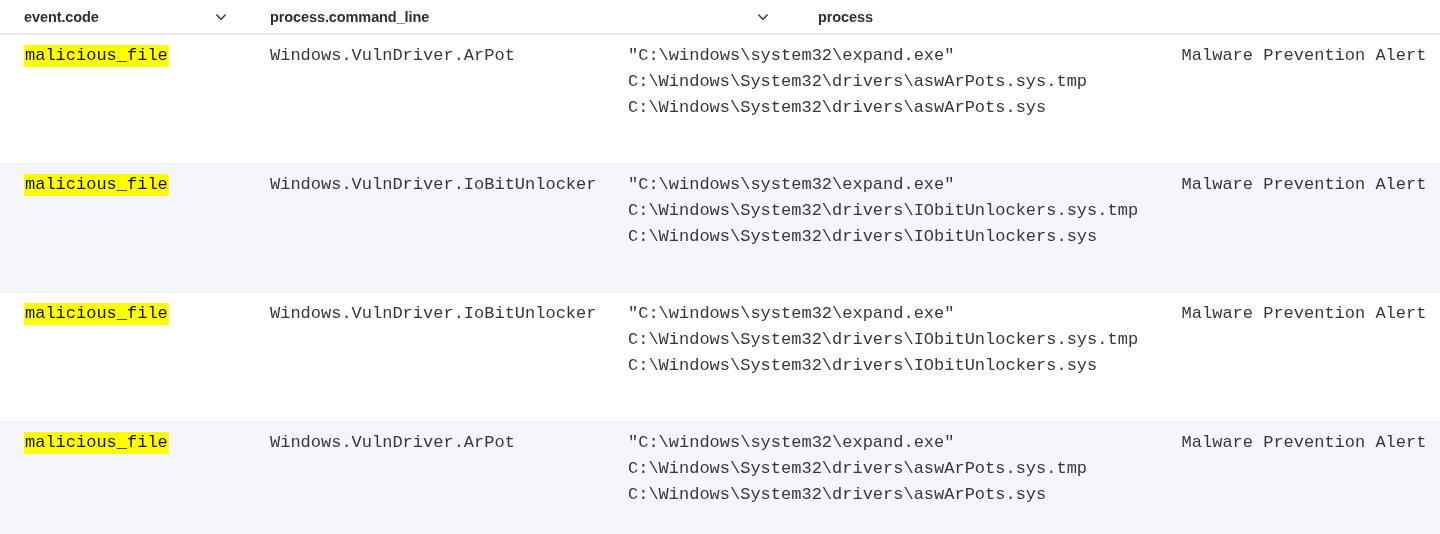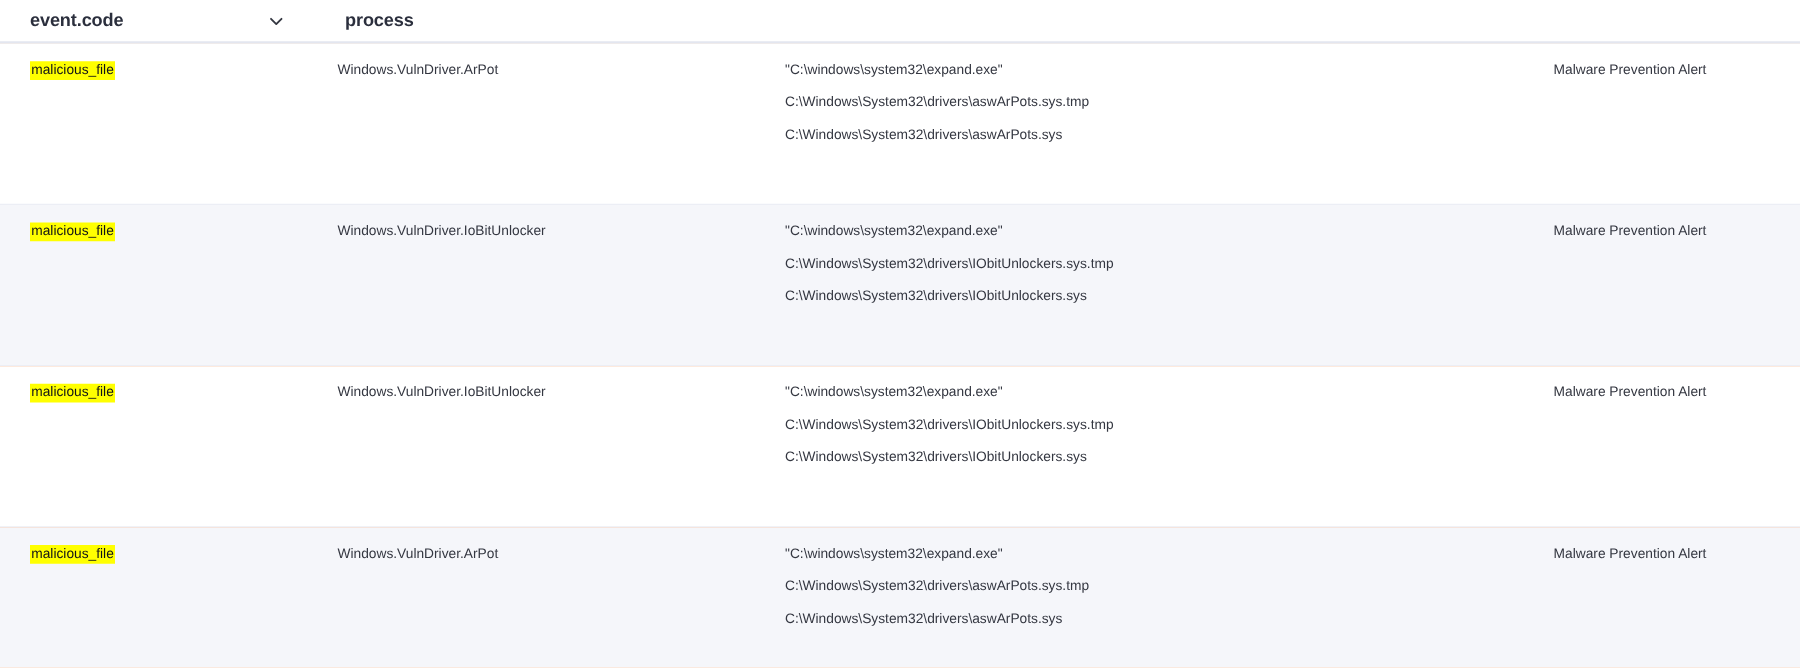--- a/index.html
+++ b/index.html
@@ -12,21 +12,21 @@
     height: 534px;
     overflow: hidden;
     font-family: "Liberation Sans", sans-serif;
     -webkit-font-smoothing: antialiased;
   }
 
   .grid {
     width: 1440px;
     height: 428px;
     position: relative;
-    background: #f97316;
+    background: #3b82f6;
     box-sizing: border-box;
   }
 
   
   .grid-header {
     display: flex;
     align-items: center;
     height: 35px;
     background: #ffffff;
     border-bottom: 2px solid #e3e6ef;
@@ -82,22 +82,22 @@
     box-sizing: border-box;
     height: 100%;
     padding-top: 8px;
     padding-left: 24px;
     padding-right: 8px;
     overflow: hidden;
   }
   .cell.c-msg { padding-left: 30px; text-align: center; }
 
   .mono {
-    font-family: Liberation Sans, sans-serif;
-    font-size: 11px;
+    font-family: Liberation Mono, monospace;
+    font-size: 17px;
     line-height: 26px;
     color: #343741;
     white-space: pre;
   }
 
   .hl {
     background: #ffff00;
     color: #111318;
     padding: 1px 1px 2px 1px;
   }
@@ -113,20 +113,28 @@
     <div class="hcell c-event">
       <span class="hcell-label">event.code</span>
       <span class="chev">
         <svg viewBox="0 0 16 16" width="14" height="14" aria-hidden="true">
           <path d="M3.2 5.8 L8 10.6 L12.8 5.8" fill="none" stroke="#343741" stroke-width="1.7" stroke-linecap="round" stroke-linejoin="round"></path>
         </svg>
       </span>
     </div>
 
 
+    <div class="hcell c-cmd">
+      <span class="hcell-label">process.command_line</span>
+      <span class="chev">
+        <svg viewBox="0 0 16 16" width="14" height="14" aria-hidden="true">
+          <path d="M3.2 5.8 L8 10.6 L12.8 5.8" fill="none" stroke="#343741" stroke-width="1.7" stroke-linecap="round" stroke-linejoin="round"></path>
+        </svg>
+      </span>
+    </div>
 
     <div class="hcell c-msg">
       <span class="hcell-label">process</span>
     </div>
   </div>
 
   <div id="rows-container">
       <div class="grid-row">
         <div class="cell c-event"><span class="mono hl">malicious_file</span></div>
         <div class="cell c-rule"><span class="mono">Windows.VulnDriver.ArPot</span></div>

